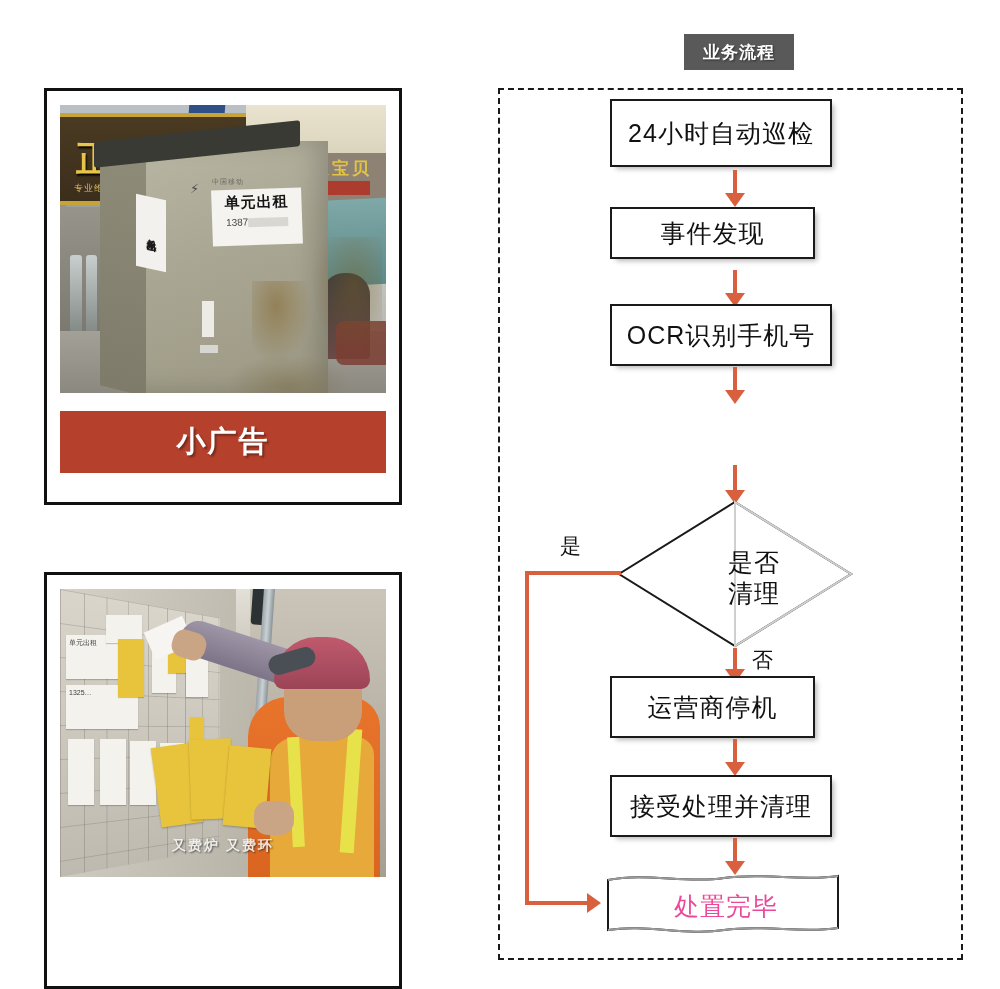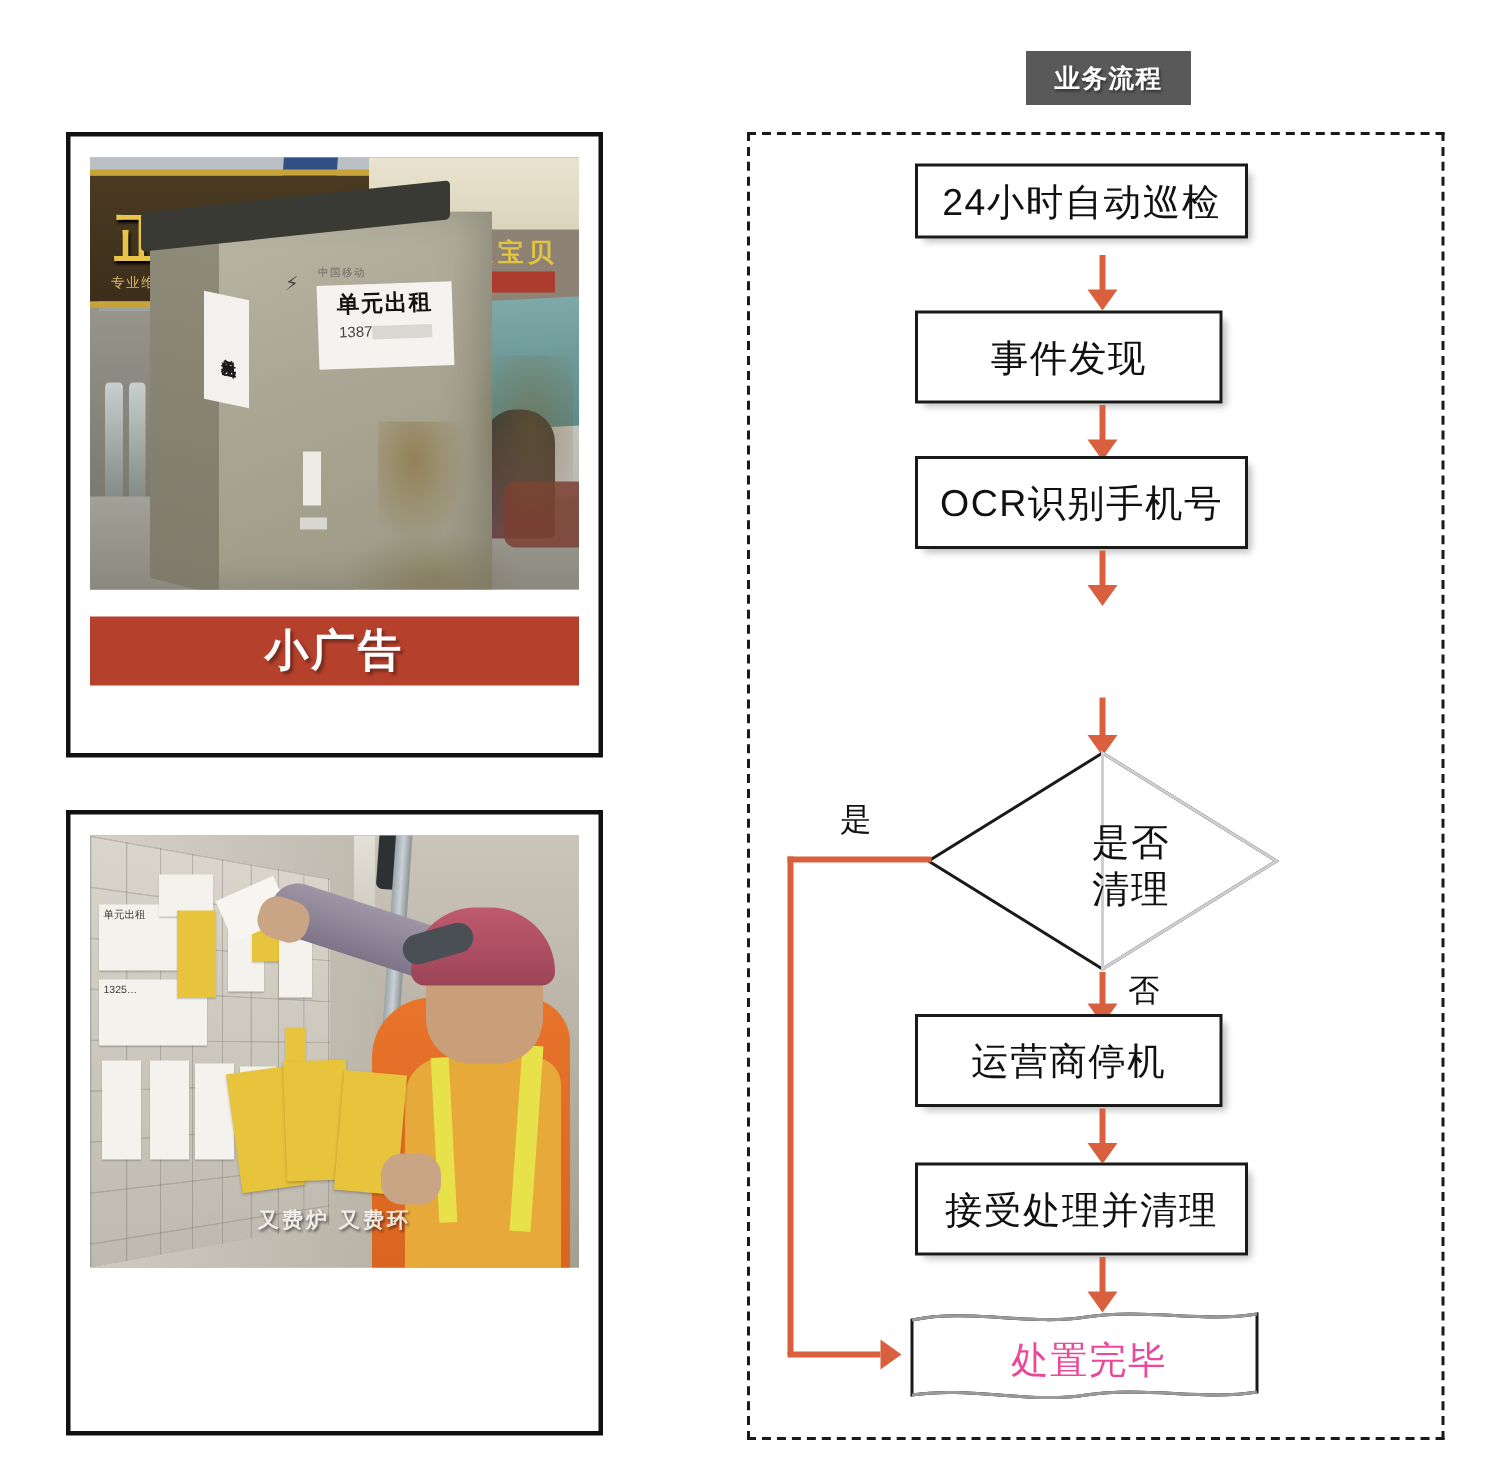--- a/index.html
+++ b/index.html
@@ -15,31 +15,31 @@
   .photo-card {
     position: absolute;
     background: #ffffff;
     border: 3px solid #111111;
     padding: 14px 16px;
     display: flex;
     flex-direction: column;
     align-items: center;
   }
   #card-ads  { left: 44px; top: 88px;  width: 358px; height: 417px; }
-  #card-clean{ left: 44px; top: 540px; width: 358px; height: 417px; }
+  #card-clean{ left: 44px; top: 572px; width: 358px; height: 417px; }
 
   .photo-frame {
     position: relative;
     width: 326px; height: 288px;
     overflow: hidden;
     background: #8d8b80;
   }
   .caption-bar {
     margin-top: 18px;
-    width: 326px; height: 46px;
+    width: 326px; height: 62px;
     background: #b5402c;
     color: #ffffff;
     font-size: 29px; font-weight: bold;
     letter-spacing: 2px;
     display: flex; align-items: center; justify-content: center;
     text-shadow: 2px 2px 2px rgba(0,0,0,.35);
   }
 
   
   .ph1-sky { position:absolute; inset:0; background:linear-gradient(#b9bfc4,#cdd0cf 35%,#b0ada4 100%); }
@@ -325,24 +325,24 @@
         <i style="left:70px;top:8px; transform:rotate(5deg);"></i>
       </div>
       <div class="ph2-handB"></div>
       <div class="ph2-sub">又费炉 又费环</div>
     </div>
   </div>
 
   <div class="flow-badge">业务流程</div>
   <div class="flow-region"></div>
 
-  <div class="flow-box" style="left:610px; top:109px; width:222px; height:50px;">24小时自动巡检</div>
+  <div class="flow-box" style="left:610px; top:99px; width:222px; height:68px;">24小时自动巡检</div>
   <div class="flow-arrow" style="left:733px; top:170px; height:24px;"></div>
 
-  <div class="flow-box" style="left:610px; top:207px; width:205px; height:62px;">事件发现</div>
+  <div class="flow-box" style="left:610px; top:207px; width:205px; height:52px;">事件发现</div>
   <div class="flow-arrow" style="left:733px; top:270px; height:24px;"></div>
 
   <div class="flow-box" style="left:610px; top:304px; width:222px; height:62px;">OCR识别手机号</div>
   <div class="flow-arrow" style="left:733px; top:367px; height:24px;"></div>
 
   <div class="flow-arrow" style="left:733px; top:465px; height:26px;"></div>
 
   <div class="diamond-wrap" style="left:617px; top:500px;">
     <svg width="236" height="148" viewBox="0 0 236 148">
       <polygon points="118,2 234,74 118,146 2,74" fill="#ffffff" stroke="#1a1a1a" stroke-width="2"></polygon>

